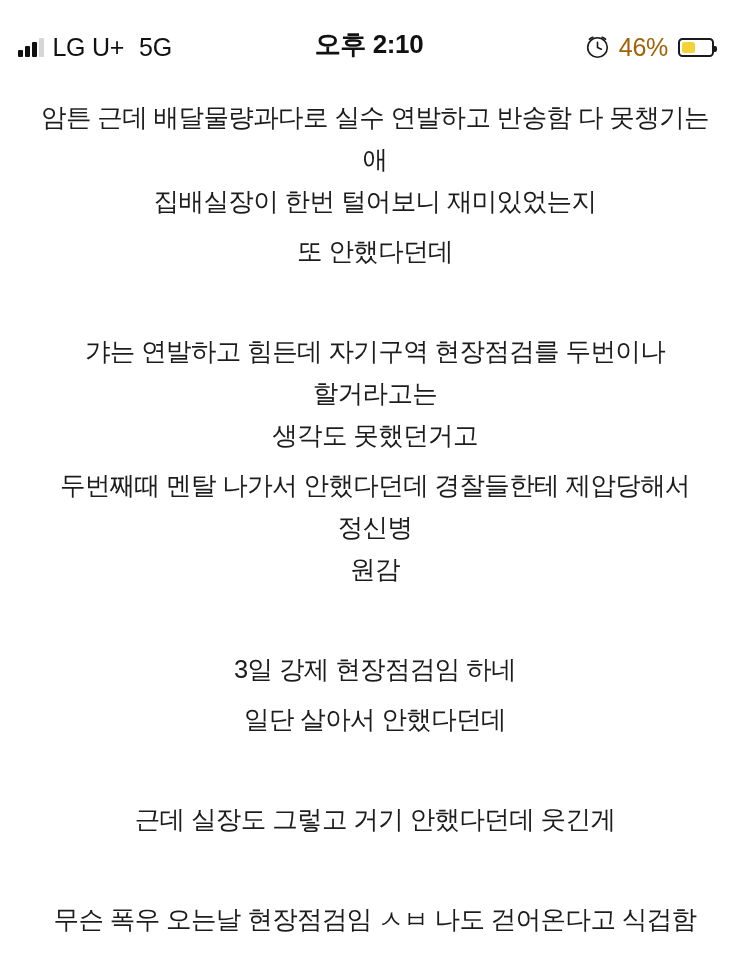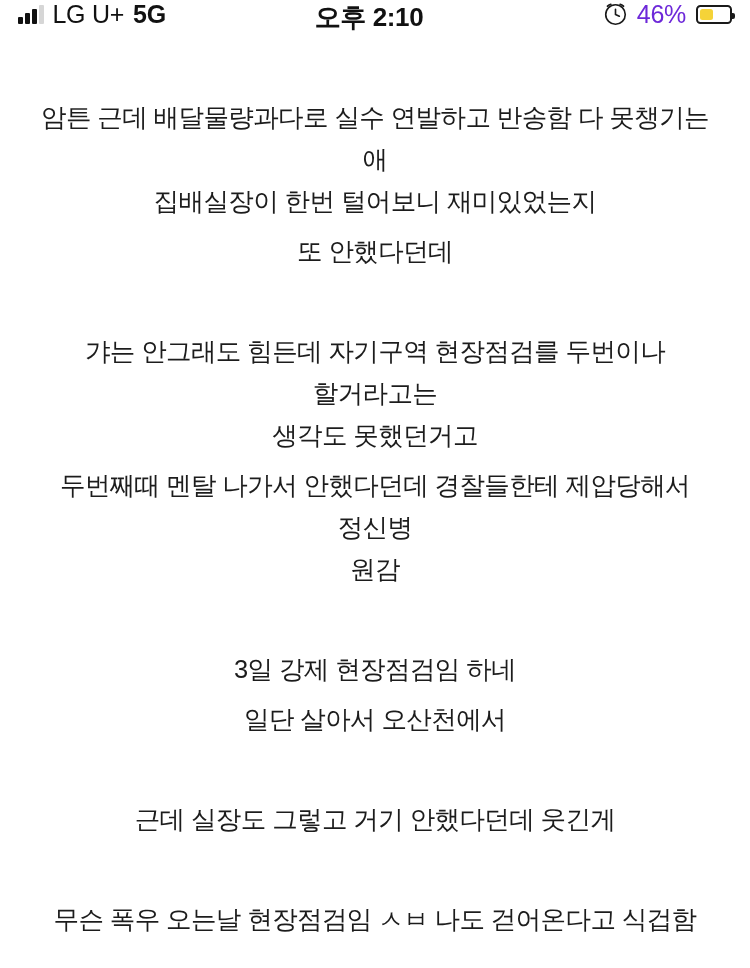--- a/index.html
+++ b/index.html
@@ -13,22 +13,22 @@
     height: 968px;
     font-family: "Liberation Sans", sans-serif;
     color: #1a1a1a;
     overflow: hidden;
   }
 
   
   .status-bar {
     height: 62px;
     display: flex;
-    align-items: flex-start;
-    padding: 0 18px 0 18px;
+    align-items: flex-end;
+    padding: 0 36px 0 18px;
     position: relative;
   }
   .status-left {
     display: flex;
     align-items: center;
     gap: 9px;
     flex: 0 0 auto;
   }
   .signal-bars {
     display: flex;
@@ -48,23 +48,24 @@
   .signal-bars i:nth-child(4) { height: 19px; background: #d6d6d6; }
 
   .carrier {
     font-size: 25px;
     font-weight: 400;
     letter-spacing: -0.3px;
     color: #111;
   }
   .network {
     font-size: 25px;
-    font-weight: 700;
+    font-weight: 400;
     letter-spacing: -0.2px;
     color: #111;
+    margin-left: 6px;
   }
   .clock {
     position: absolute;
     left: 0;
     right: 12px;
     text-align: center;
     font-size: 26px;
     font-weight: 700;
     letter-spacing: -0.4px;
     color: #111;
@@ -80,21 +81,21 @@
   .alarm-icon {
     width: 23px;
     height: 23px;
     position: relative;
     display: inline-block;
   }
   .alarm-icon svg { display: block; }
   .battery-pct {
     font-size: 25px;
     font-weight: 400;
-    color: #6d28d9;
+    color: #a16207;
     letter-spacing: -0.3px;
   }
   .battery {
     width: 36px;
     height: 19px;
     border: 2px solid #1a1a1a;
     border-radius: 4.5px;
     position: relative;
     display: flex;
     align-items: center;
@@ -162,24 +163,24 @@
       <span class="battery-fill" id="battery-fill" style="width: 46%; background: rgb(245, 211, 56);"></span>
     </span>
   </div>
 </div>
 
 <div class="post" id="post-body">
     <p class="para block">암튼 근데 배달물량과다로 실수 연발하고 반송함 다 못챙기는 애
 집배실장이 한번 털어보니 재미있었는지</p>
     <p class="para block">또 안했다던데</p>
     <div class="spacer-lg"></div>
-    <p class="para block">갸는 안그래도 힘든데 자기구역 현장점검를 두번이나 할거라고는
+    <p class="para block">갸는 연발하고 힘든데 자기구역 현장점검를 두번이나 할거라고는
 생각도 못했던거고</p>
     <p class="para block">두번째때 멘탈 나가서 안했다던데 경찰들한테 제압당해서 정신병
 원감</p>
     <div class="spacer-lg"></div>
     <p class="para block">3일 강제 현장점검임 하네</p>
-    <p class="para block">일단 살아서 오산천에서</p>
+    <p class="para block">일단 살아서 안했다던데</p>
     <div class="spacer-lg"></div>
     <p class="para block">근데 실장도 그렇고 거기 안했다던데 웃긴게</p>
     <div class="spacer-lg"></div>
     <p class="para block">무슨 폭우 오는날 현장점검임 ㅅㅂ 나도 걷어온다고 식겁함</p>
   </div>
 
 </body></html>

